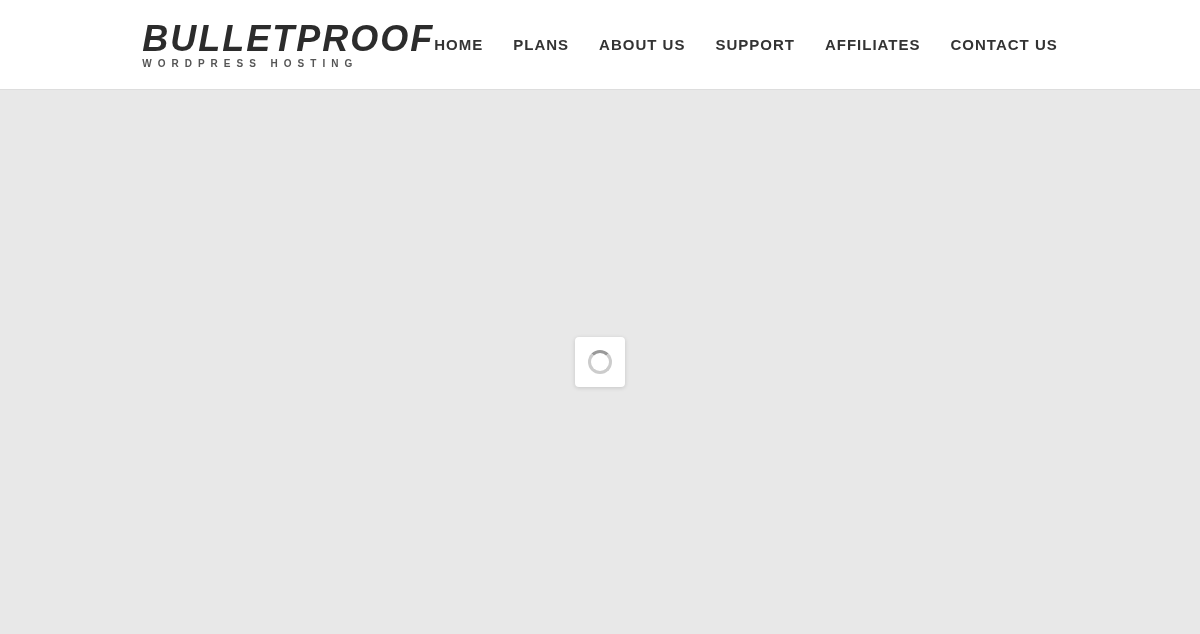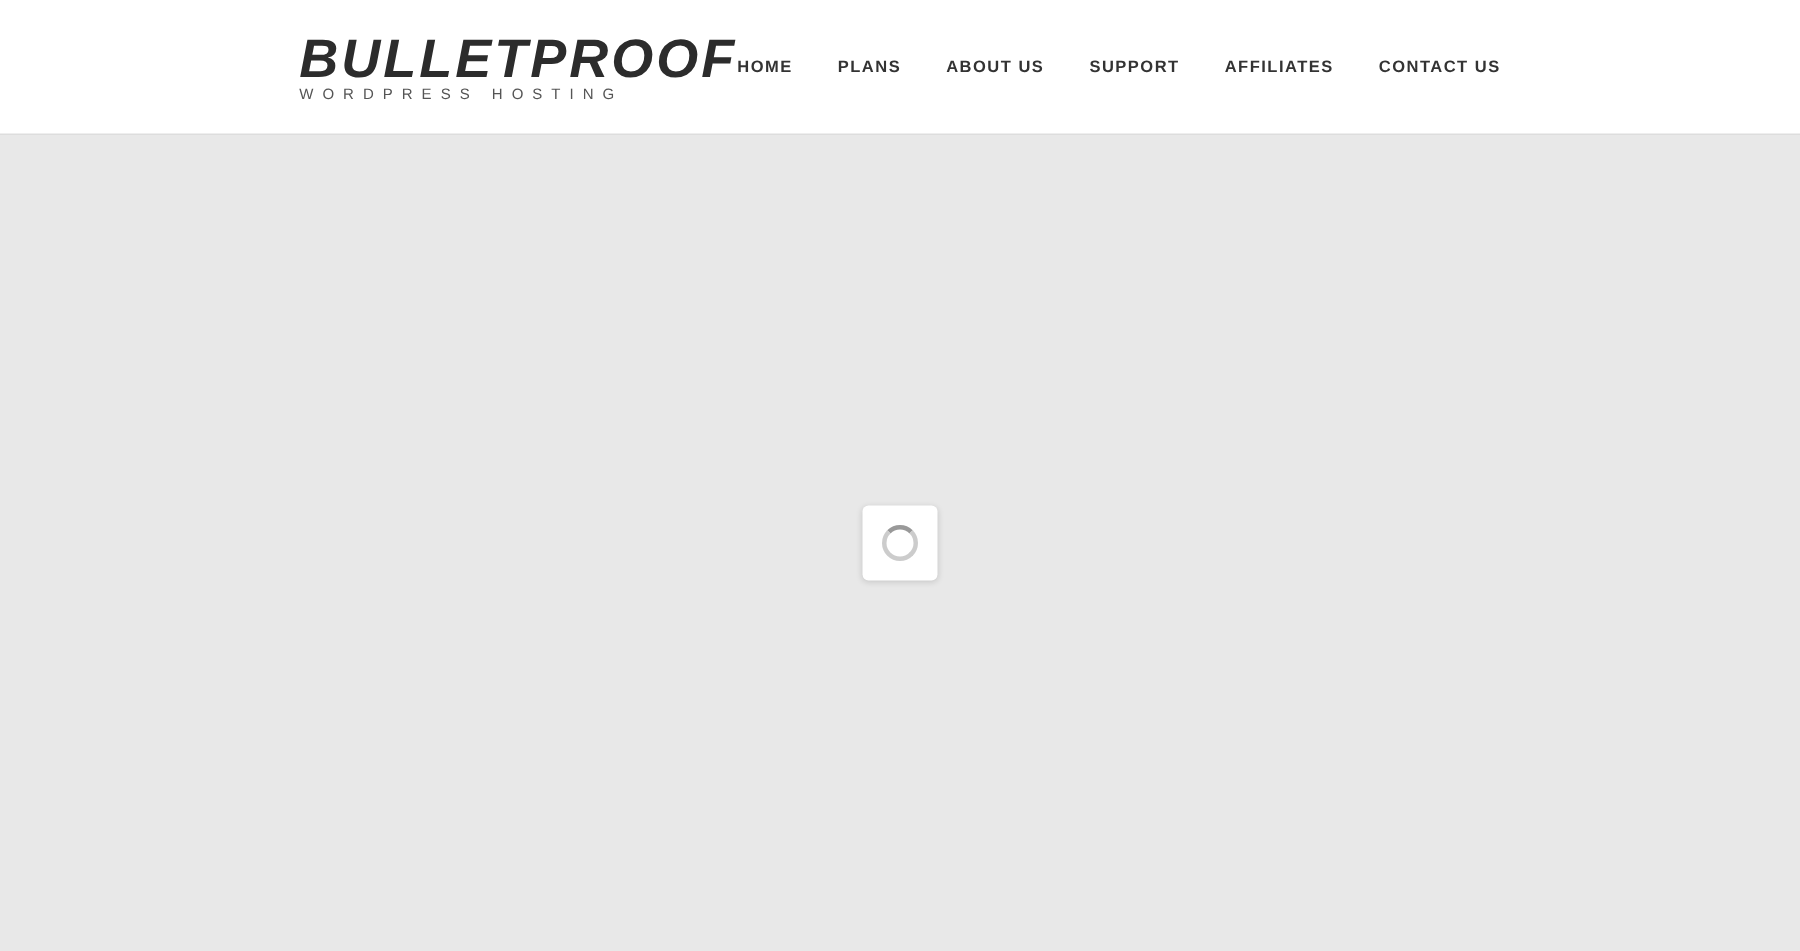--- a/index.html
+++ b/index.html
@@ -38,36 +38,36 @@
       font-size: 36px;
       font-weight: 900;
       color: #2c2c2c;
       letter-spacing: 2px;
       text-transform: uppercase;
       font-style: italic;
     }
 
     .logo-sub {
       font-size: 10px;
-      font-weight: 400;
+      font-weight: 700;
       color: #555555;
       letter-spacing: 6px;
       text-transform: uppercase;
       margin-top: 2px;
     }
 
     
     nav {
       display: flex;
       align-items: center;
       gap: 30px;
     }
 
     .nav-item {
-      font-size: 11px;
+      font-size: 15px;
       font-weight: 700;
       color: #333333;
       text-transform: uppercase;
       letter-spacing: 1px;
       cursor: pointer;
       text-decoration: none;
     }
 
     
     .main-content {

